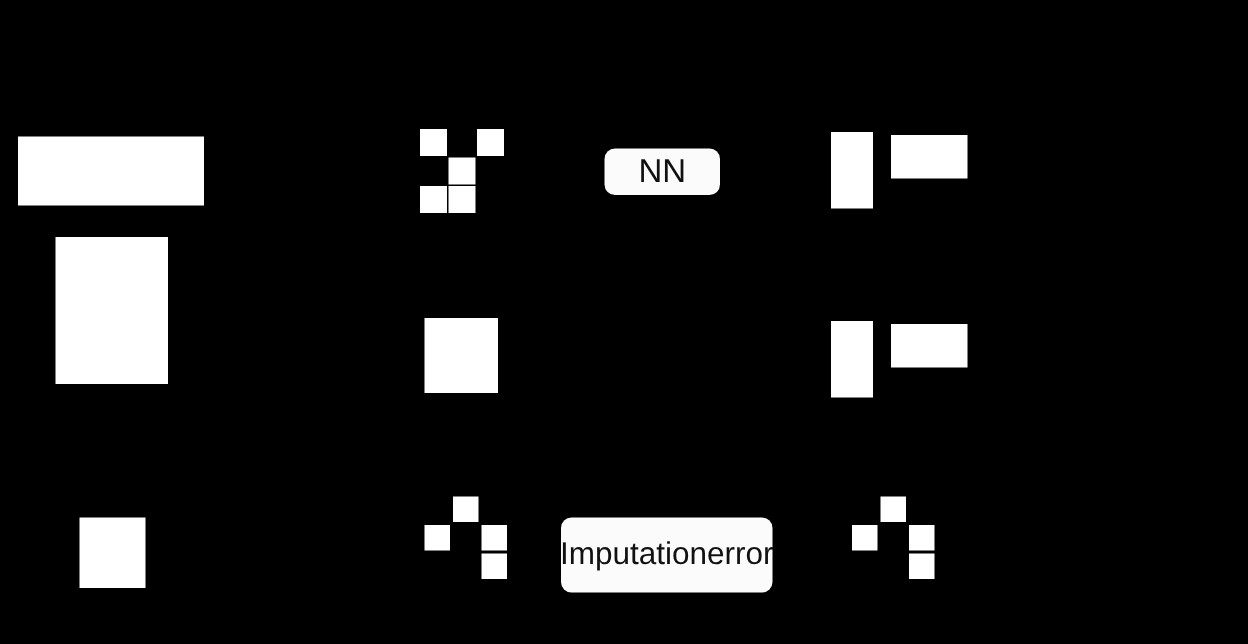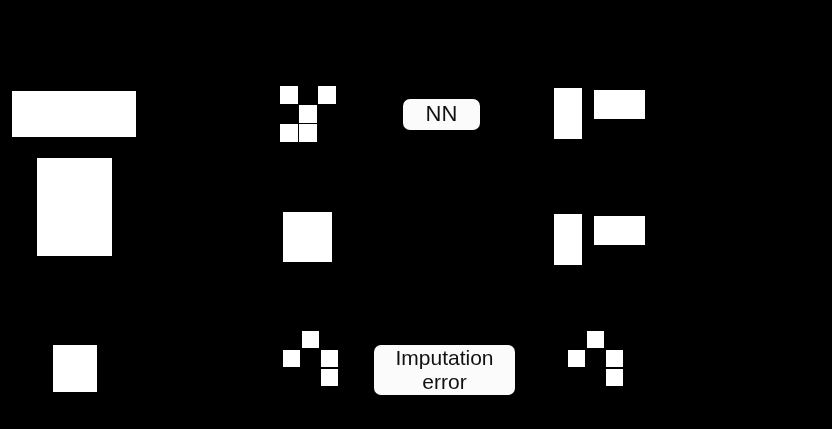--- a/index.html
+++ b/index.html
@@ -45,21 +45,21 @@
     justify-content: center;
     text-align: center;
     line-height: 1.12;
     box-sizing: border-box;
   }
   .label-box.nn {
     font-size: 22px;
   }
   .label-box.imputation {
     font-size: 21px;
-    flex-direction: column;
+    flex-direction: row;
   }
   .label-box .line {
     display: block;
     white-space: nowrap;
   }
 </style>
 </head>
 <body>
 
 <div id="diagram-canvas">

